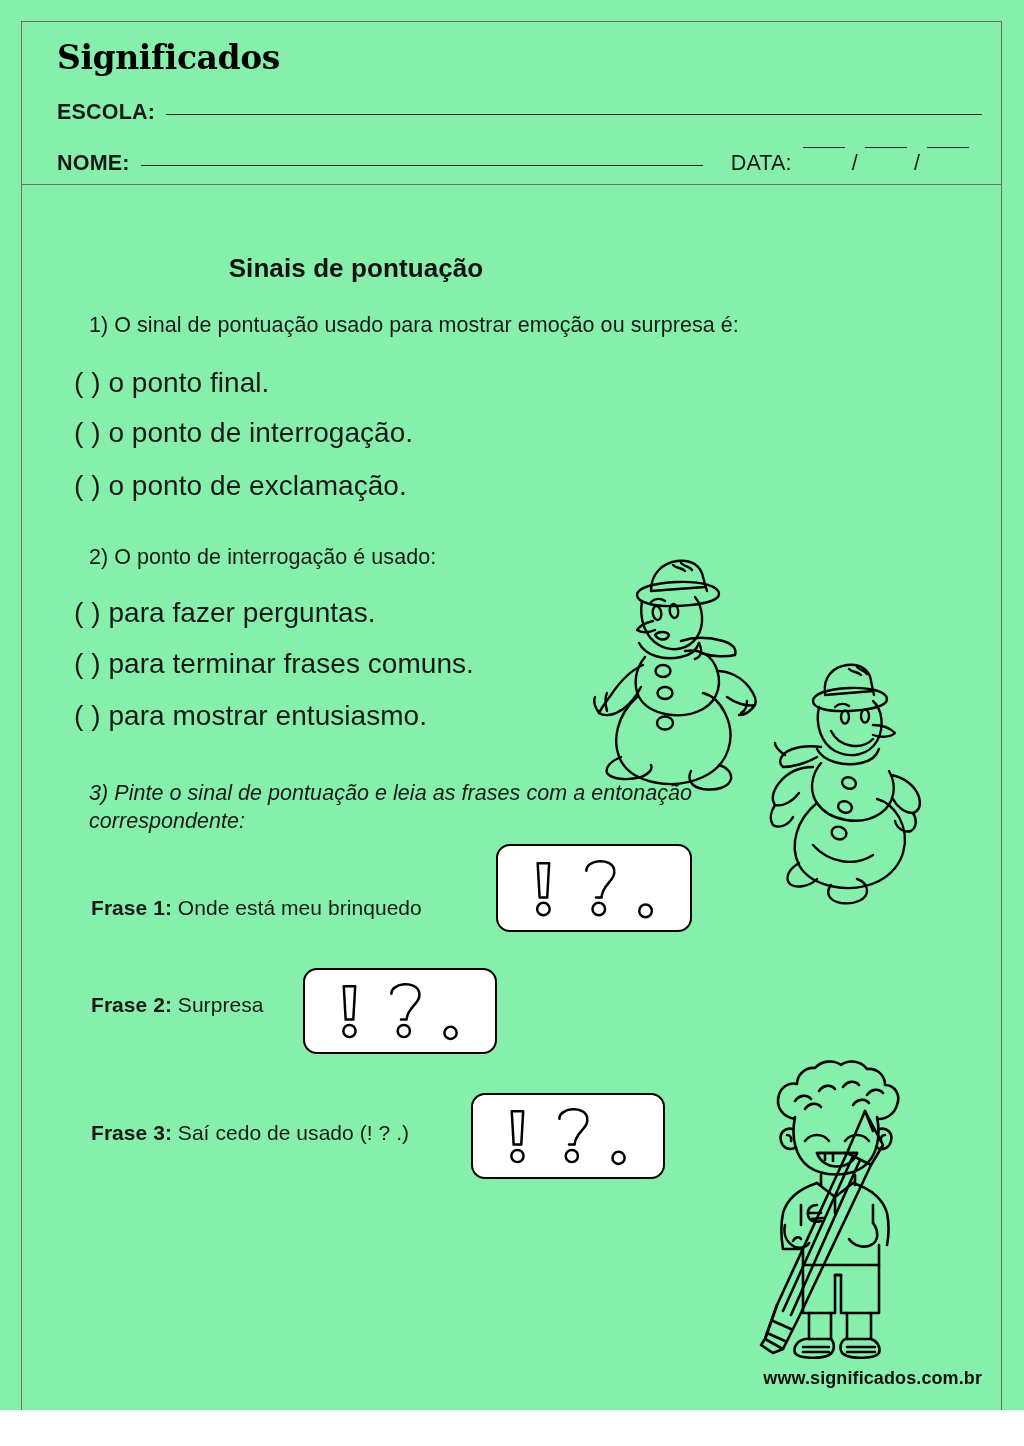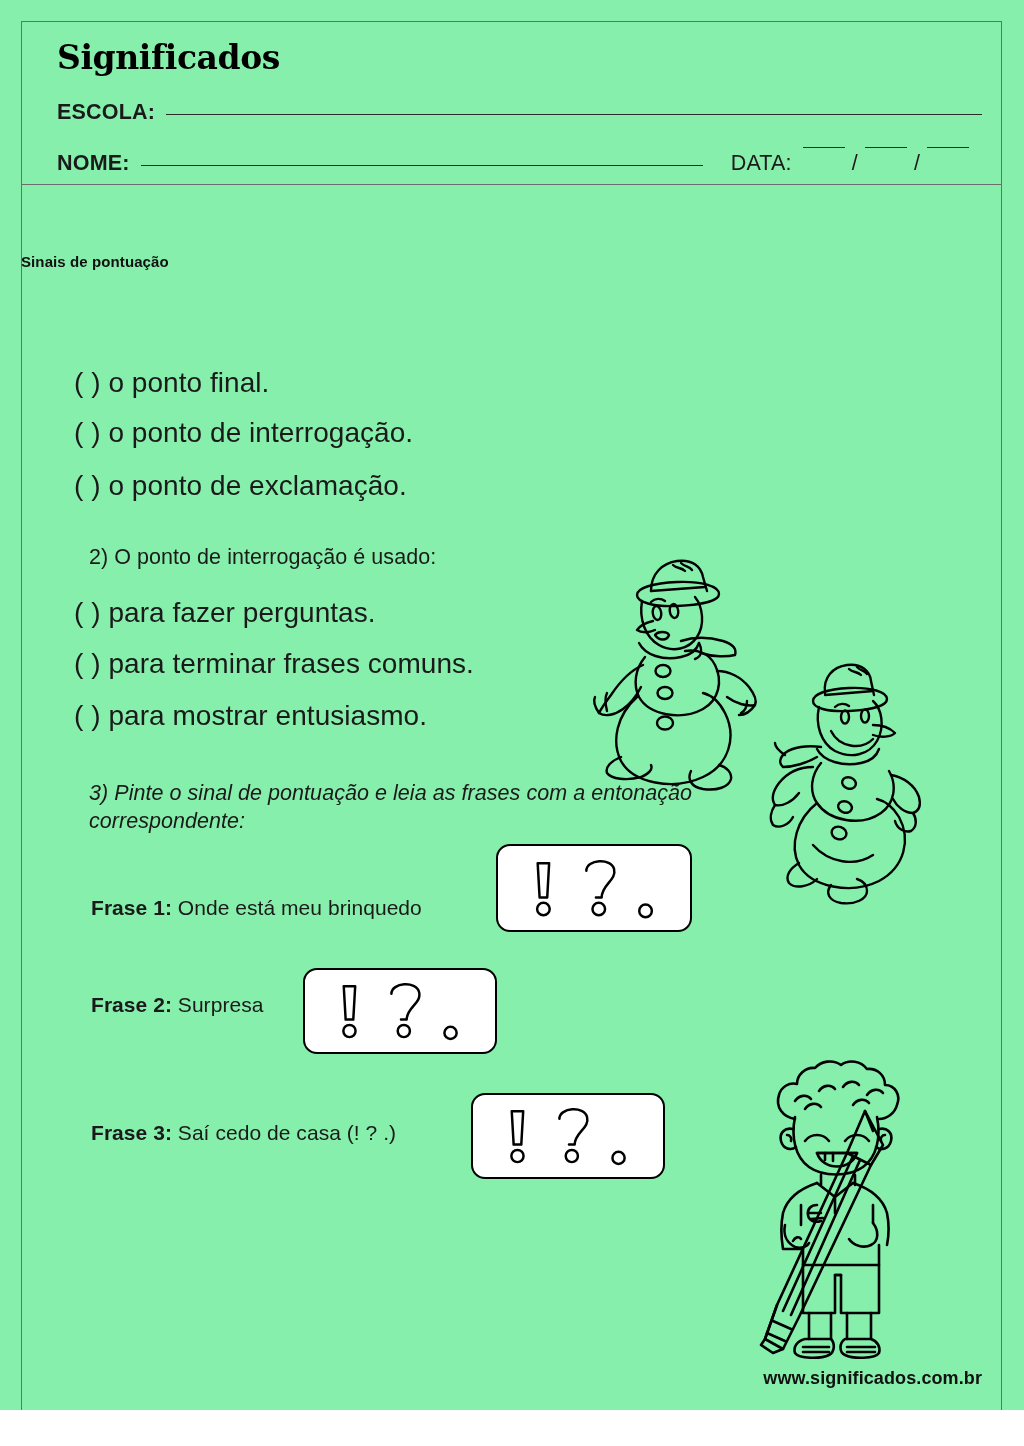--- a/index.html
+++ b/index.html
@@ -99,22 +99,22 @@
     left: 21px;
     top: 185px;
     width: 981px;
     height: 1234px;
   }
   .ws-title {
     position: absolute;
     left: 0;
     top: 68px;
     width: 670px;
-    text-align: left;
-    font-size: 15px;
+    text-align: center;
+    font-size: 26px;
     font-weight: 700;
     letter-spacing: 0.1px;
     color: #111111;
   }
 
   .q-text {
     position: absolute;
     left: 68px;
     font-size: 21.5px;
     line-height: 1.32;
@@ -209,34 +209,35 @@
         <span class="slash">/</span>
         <span class="blank"></span>
       </span>
     </div>
   </div>
 
   <div class="worksheet">
 
     <div class="ws-title">Sinais de pontuação</div>
 
+    <div class="q-text q1">1) O sinal de pontuação usado para mostrar emoção ou surpresa é:</div>
     <div class="opt q1-o1">(   ) o ponto final.</div>
     <div class="opt q1-o2">(   ) o ponto de interrogação.</div>
     <div class="opt q1-o3">(   ) o ponto de exclamação.</div>
 
     <div class="q-text q2">2) O ponto de interrogação é usado:</div>
     <div class="opt q2-o1">(   ) para fazer perguntas.</div>
     <div class="opt q2-o2">(   ) para terminar frases comuns.</div>
     <div class="opt q2-o3">(   ) para mostrar entusiasmo.</div>
 
     <div class="q-text q3">3) Pinte o sinal de pontuação e leia as frases com a entonação correspondente:</div>
 
     <div class="frase f1"><b>Frase 1:</b><span> Onde está meu brinquedo</span></div>
     <div class="frase f2"><b>Frase 2:</b><span> Surpresa</span></div>
-    <div class="frase f3"><b>Frase 3:</b><span> Saí cedo de casa (! ? .)</span></div>
+    <div class="frase f3"><b>Frase 3:</b><span> Saí cedo de usado (! ? .)</span></div>
 
     <div class="punct-box pb1">
       <svg viewBox="0 0 196 88" xmlns="http://www.w3.org/2000/svg">
         <g fill="none" stroke="#000" stroke-width="2.6" stroke-linejoin="round" stroke-linecap="round">
           <path d="M39 18 L51 18 L49 54 L41 54 Z"></path>
           <circle cx="45" cy="66" r="6.6"></circle>
           <path d="M90 26 C90 14 116 12 119 24 C122 36 106 40 106 54 L100 54"></path>
           <circle cx="103" cy="66" r="6.6"></circle>
           <circle cx="152" cy="68" r="6.6"></circle>
         </g>

